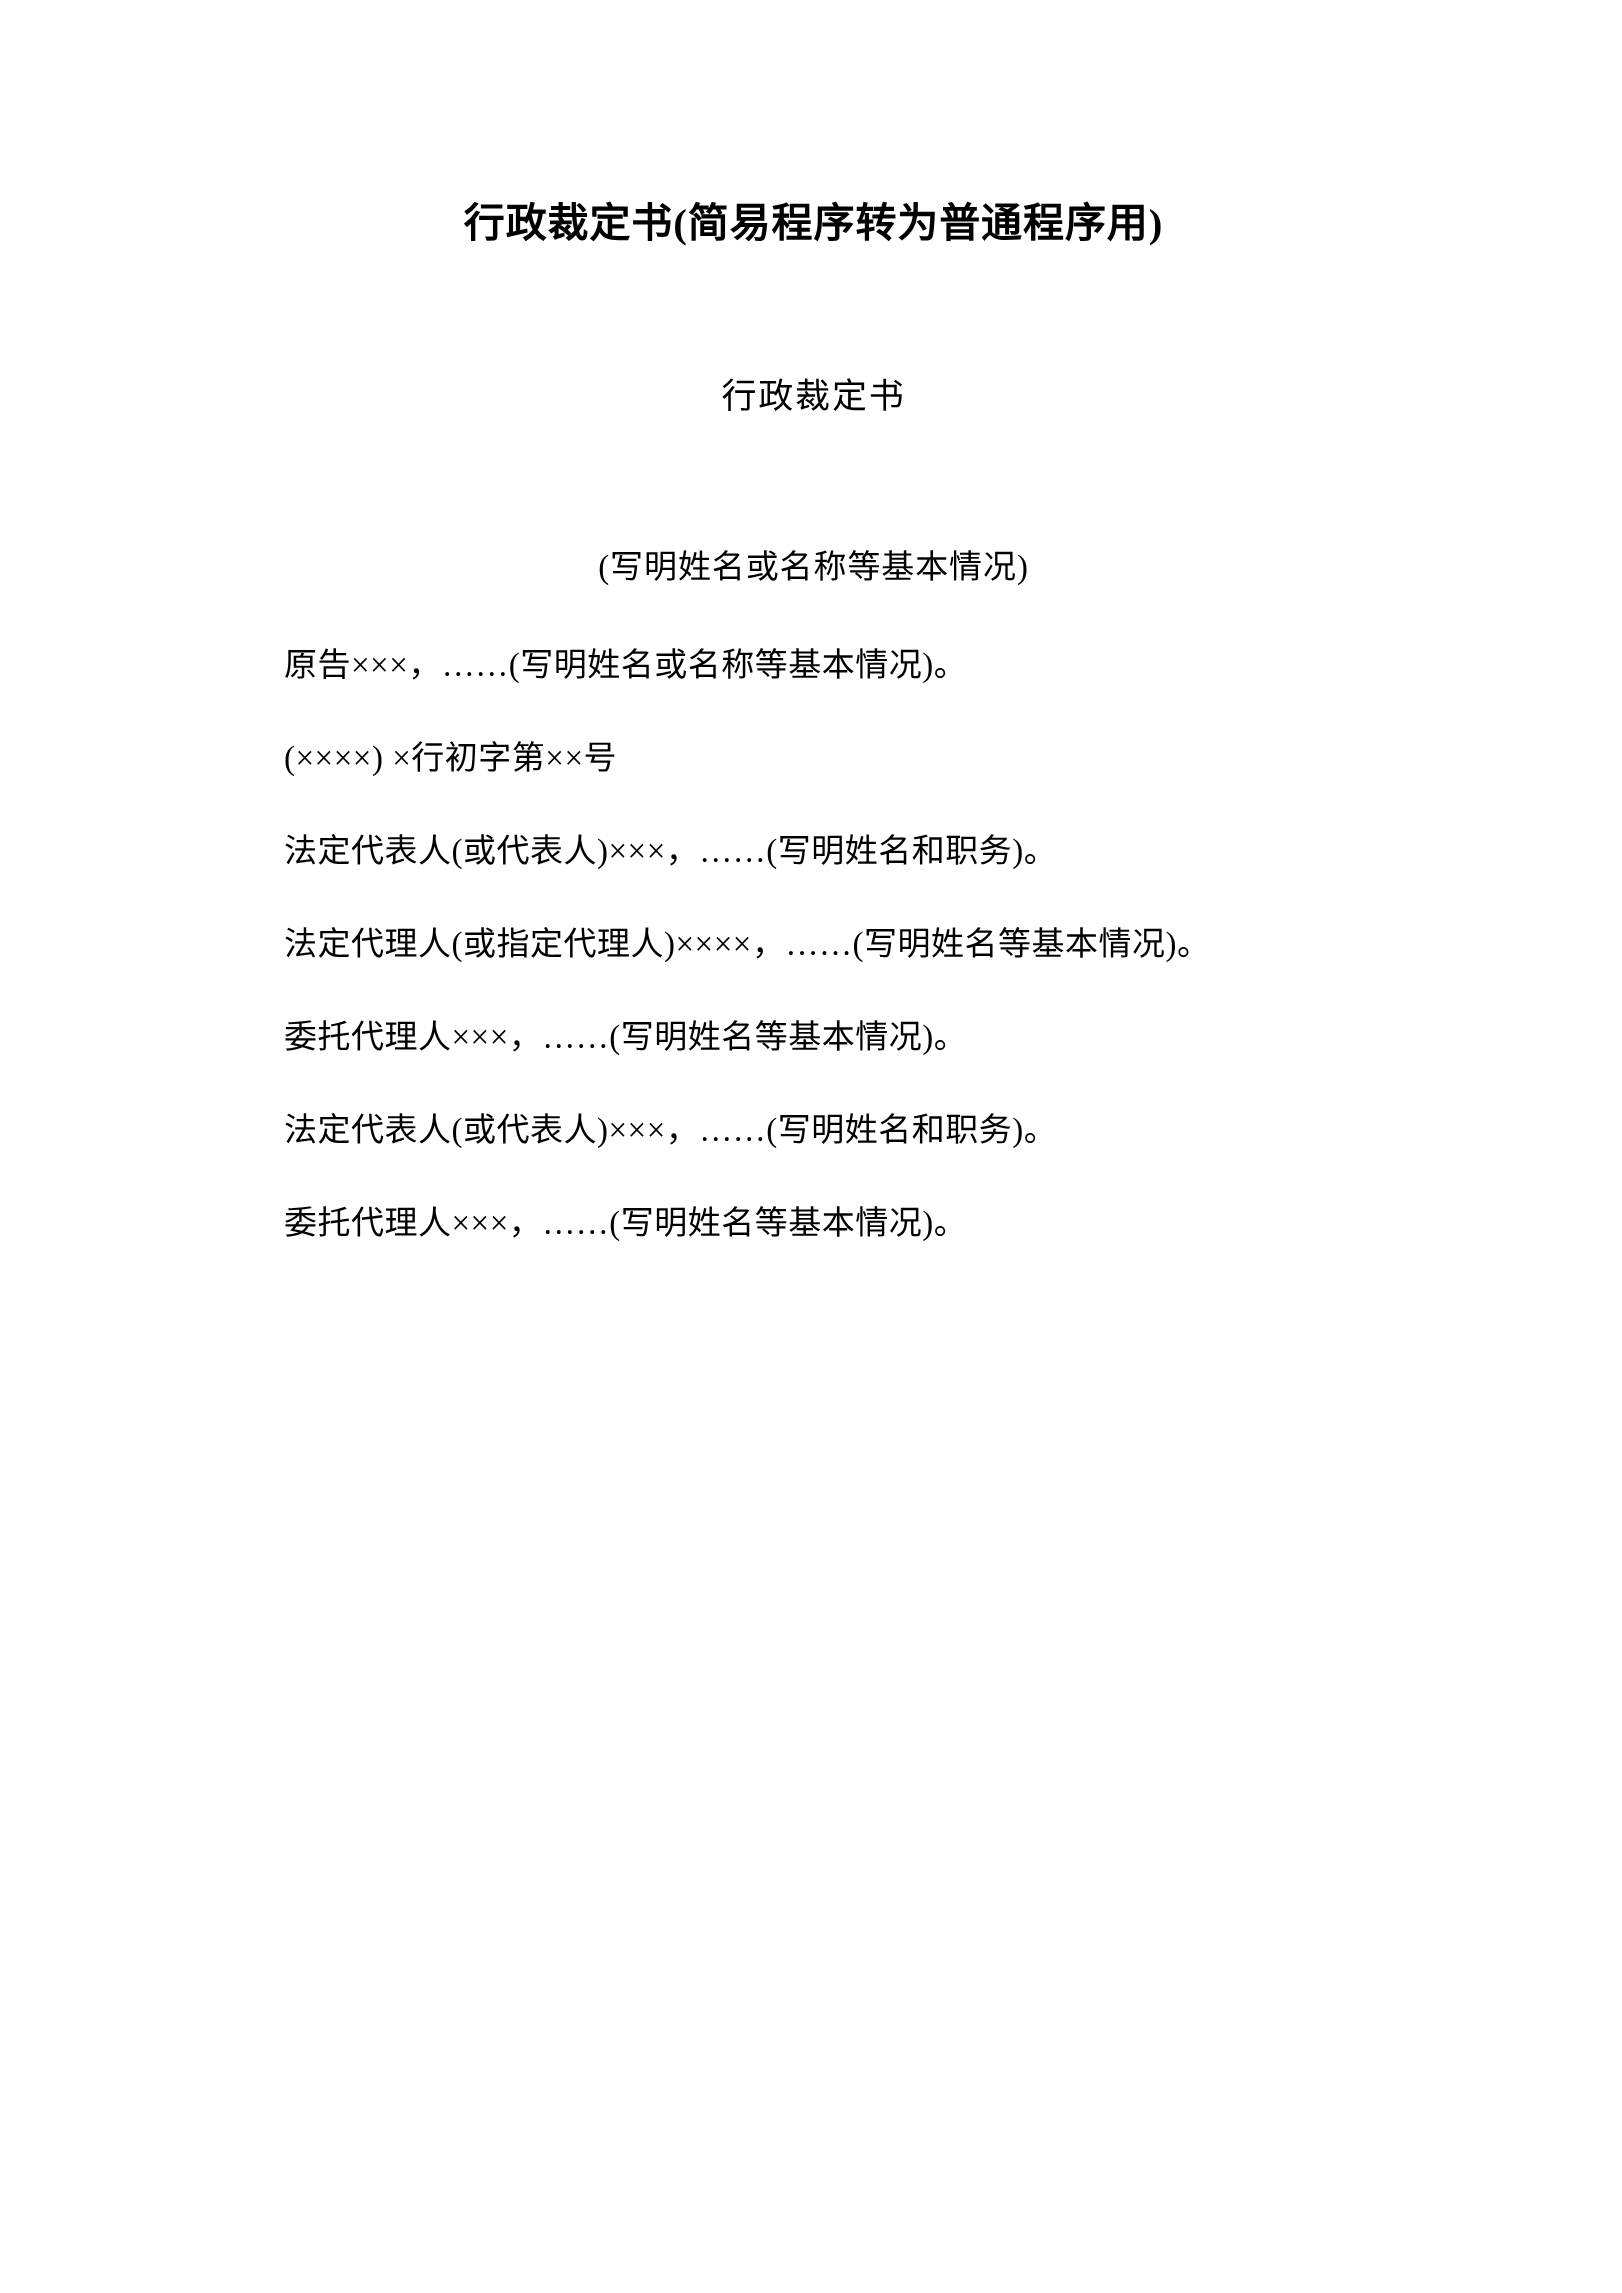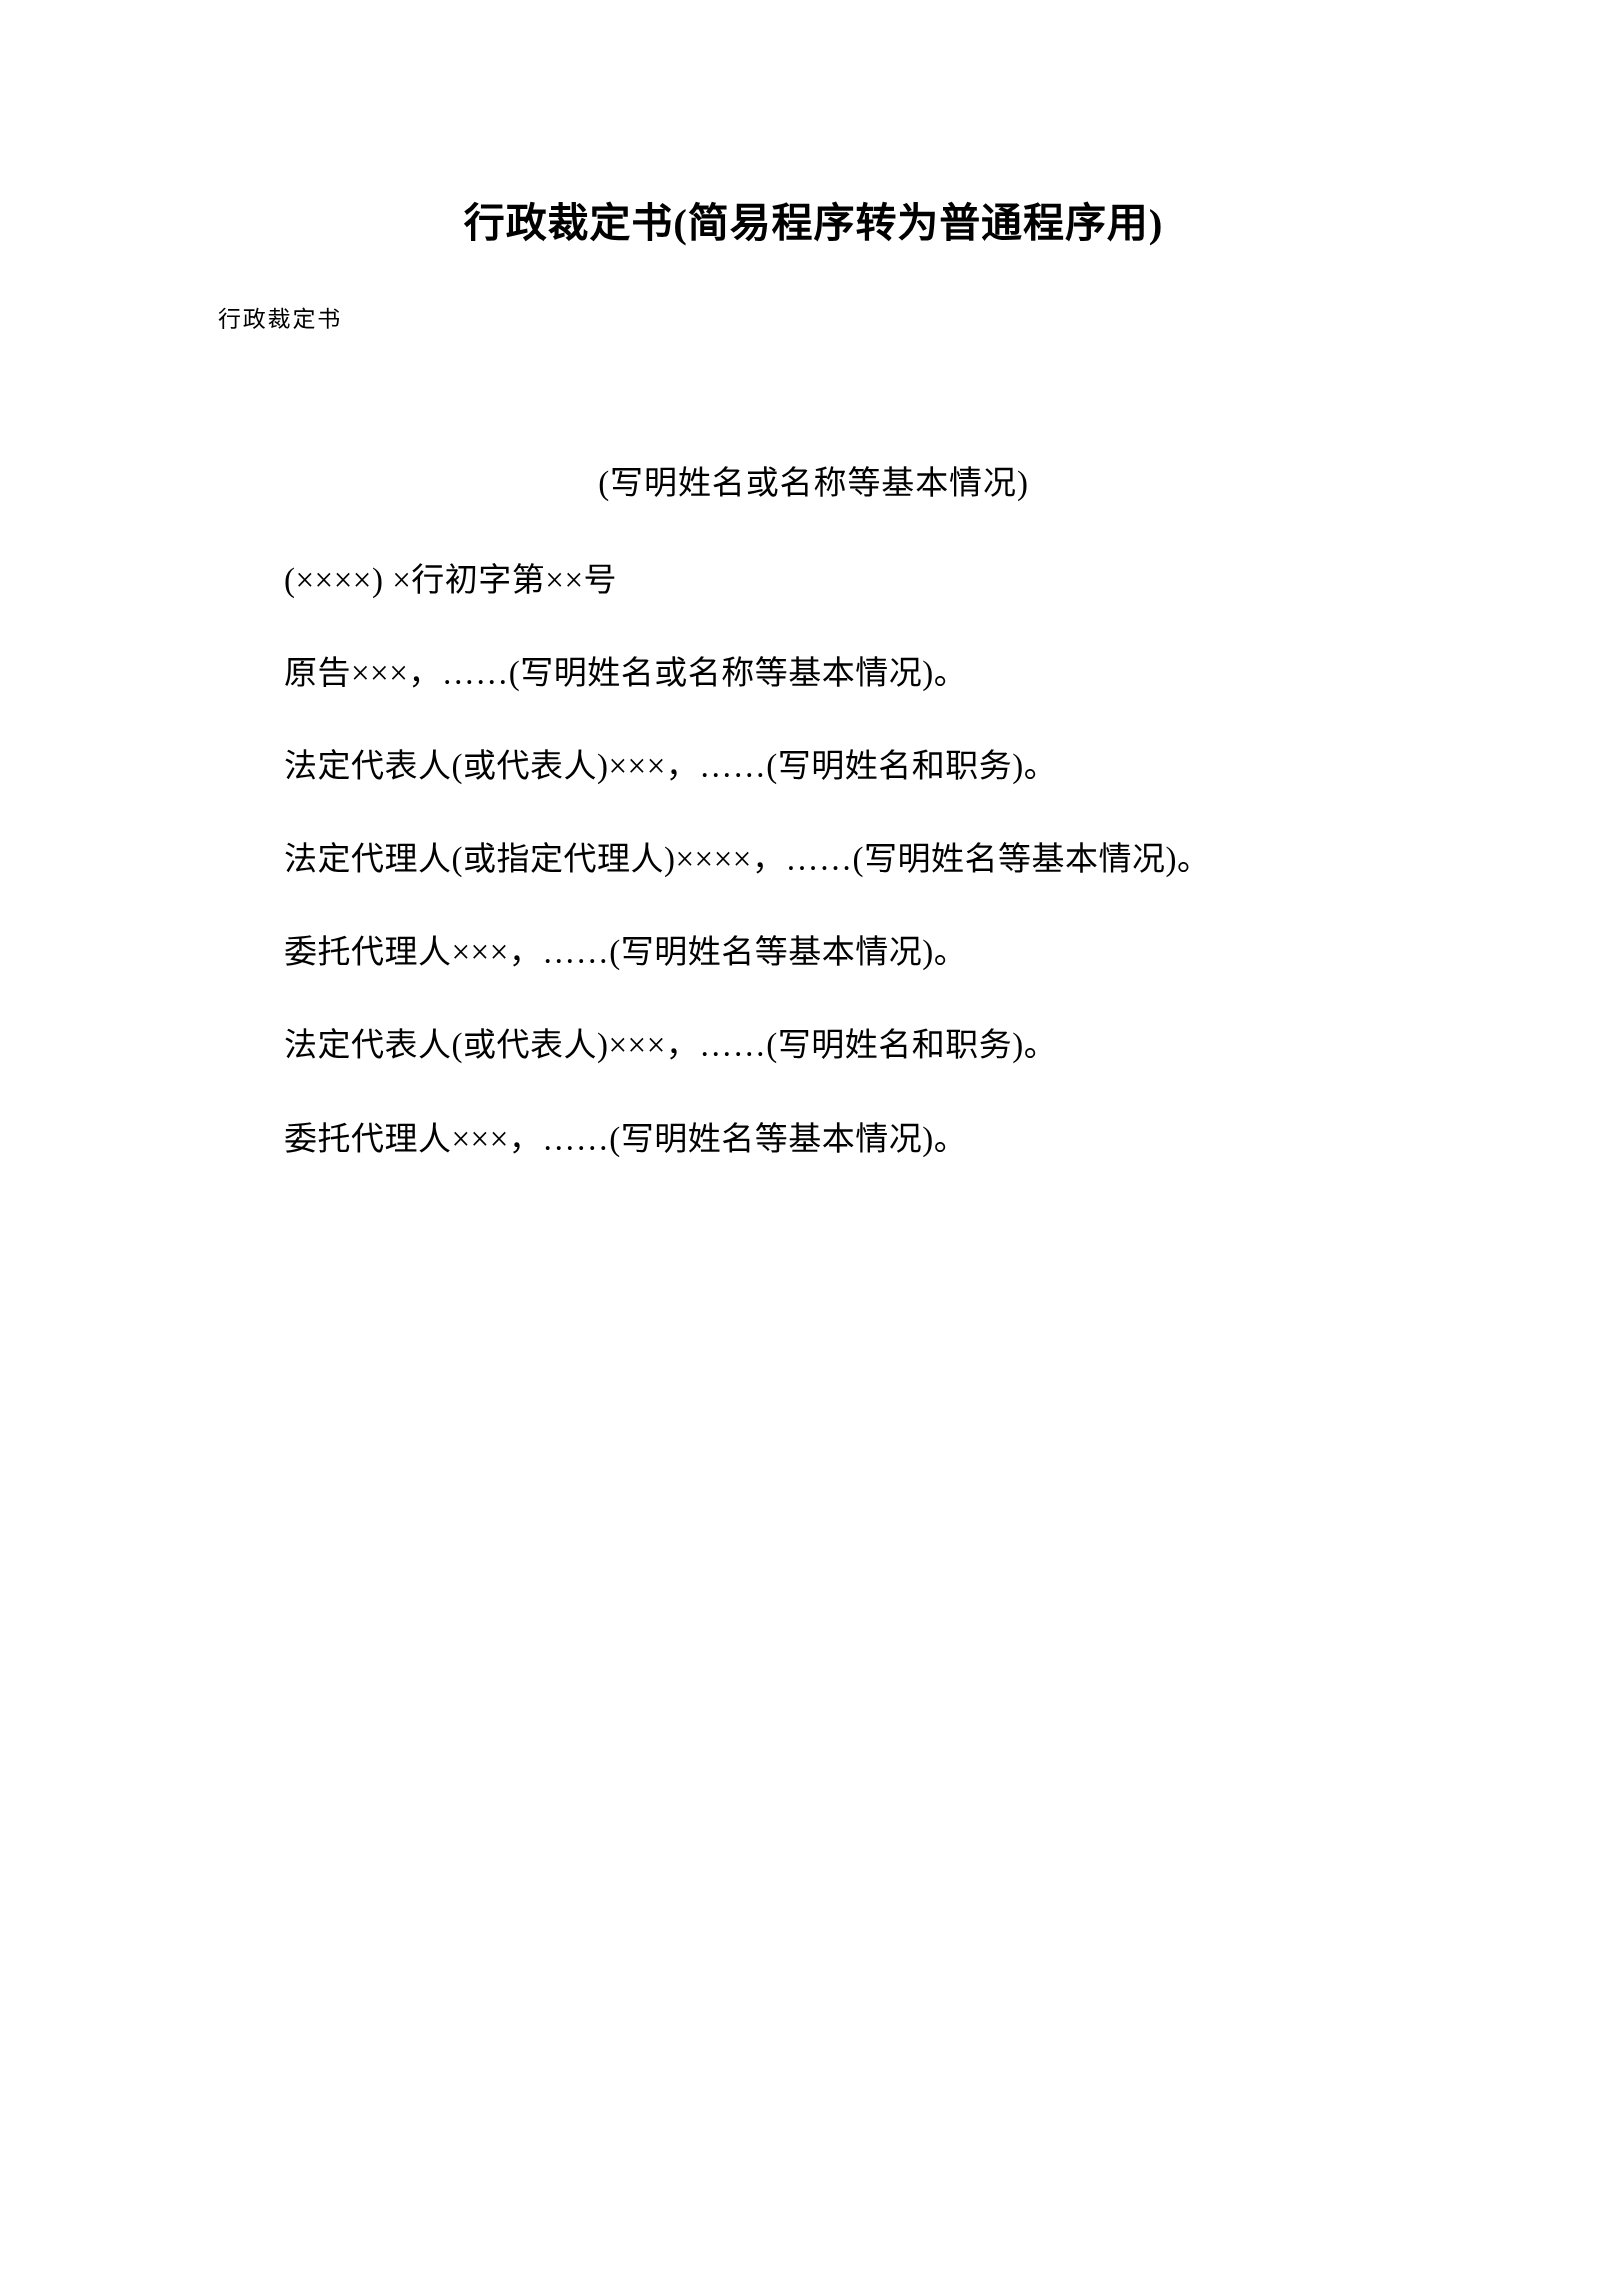--- a/index.html
+++ b/index.html
@@ -37,24 +37,24 @@
     margin-top: 195px;
   }
   .court-name {
     text-align: center;
     font-size: 35px;
     line-height: 1.4;
     margin-top: 100px;
     letter-spacing: 1.8px;
   }
   .doc-subtitle {
-    text-align: left;
-    font-size: 23px;
+    text-align: center;
+    font-size: 35px;
     line-height: 1.4;
-    margin-top: 52px;
+    margin-top: 120px;
     letter-spacing: 1.8px;
   }
   .doc-usage {
     text-align: center;
     font-size: 33px;
     line-height: 1.4;
     margin-top: 123px;
     letter-spacing: 0.9px;
   }
   p.body-line {
@@ -77,22 +77,22 @@
 <div class="page">
   <div class="content">
 
     <div class="doc-title">行政裁定书(简易程序转为普通程序用)</div>
 
 
     <div class="doc-subtitle">行政裁定书</div>
 
     <div class="doc-usage">(写明姓名或名称等基本情况)</div>
 
+    <p class="body-line">原告×××，……(写明姓名或名称等基本情况)。</p>
     <p class="body-line">(××××) ×行初字第××号</p>
-    <p class="body-line">原告×××，……(写明姓名或名称等基本情况)。</p>
     <p class="body-line">法定代表人(或代表人)×××，……(写明姓名和职务)。</p>
     <p class="body-line">法定代理人(或指定代理人)××××，……(写明姓名等基本情况)。</p>
     <p class="body-line">委托代理人×××，……(写明姓名等基本情况)。</p>
     <p class="body-line">法定代表人(或代表人)×××，……(写明姓名和职务)。</p>
     <p class="body-line">委托代理人×××，……(写明姓名等基本情况)。</p>
 
   </div>
 </div>
 
 

